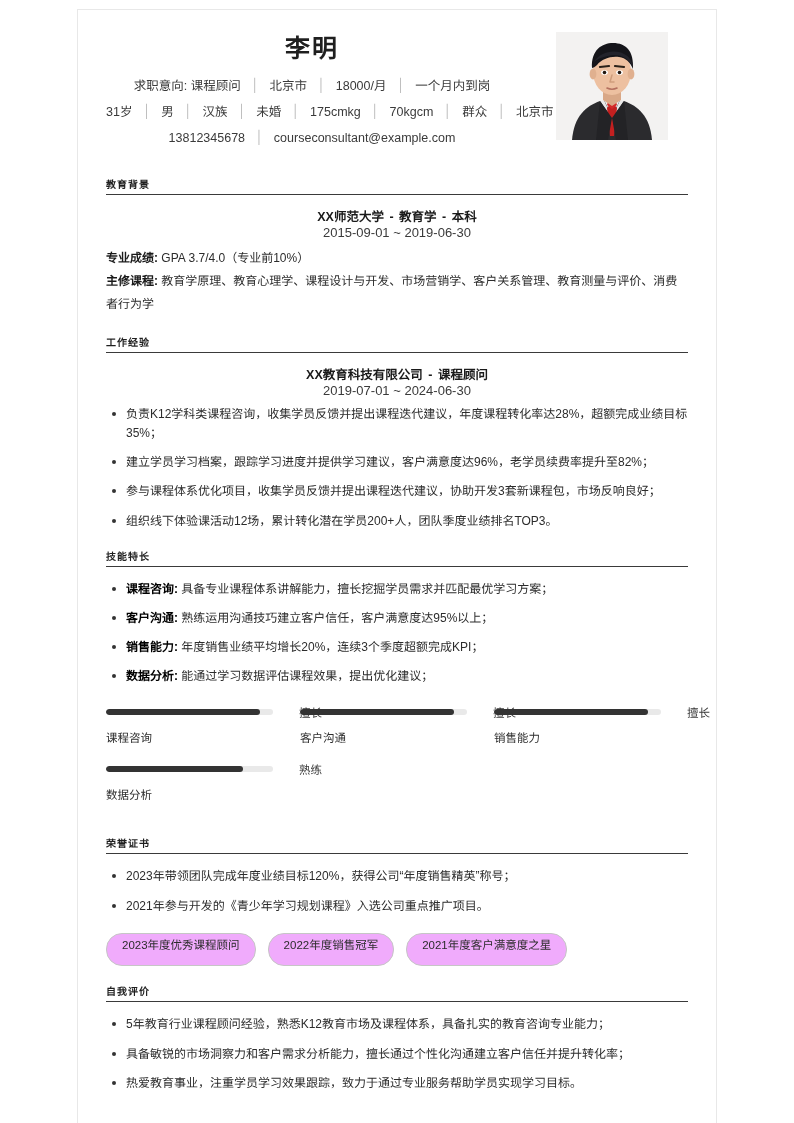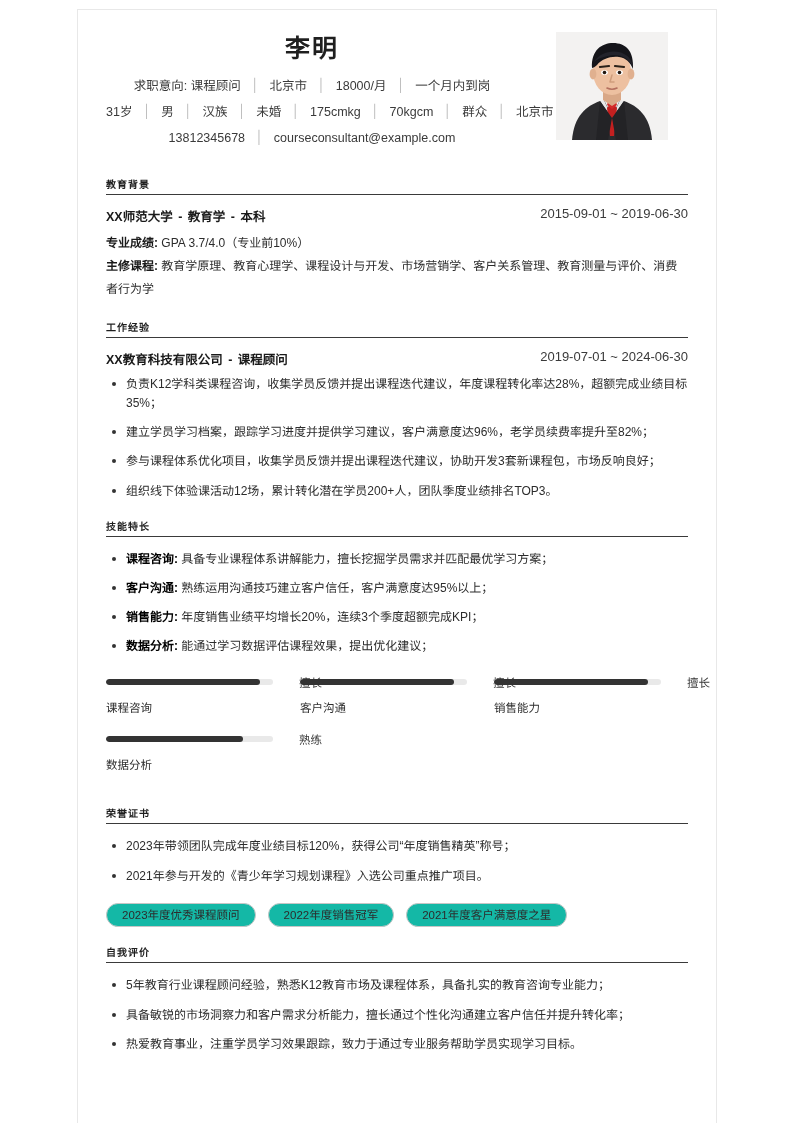--- a/index.html
+++ b/index.html
@@ -83,22 +83,23 @@
     letter-spacing: 1px;
     padding-bottom: 3px;
     border-bottom: 1.4px solid #3a3a3a;
   }
   .section-body { padding-top: 11px; }
 
   
   .entry-head {
     display: flex;
     justify-content: space-between;
-    align-items: flex-start;
+    align-items: center;
     margin-bottom: 7px;
+    flex-direction: column;
   }
   .entry-title {
     font-size: 12.5px;
     font-weight: bold;
     color: #1a1a1a;
   }
   .entry-title .dash {
     font-weight: bold;
     padding: 0 2px;
   }
@@ -188,25 +189,25 @@
   
   .tags {
     display: flex;
     flex-wrap: wrap;
     gap: 12px;
     margin-top: 17px;
   }
   .tag {
     border: 1px solid #c6c6c6;
     border-radius: 16px;
-    padding: 6px 15px 5px 15px;
+    padding: 6px 15px 14px 15px;
     font-size: 11.5px;
     color: #2c2c2c;
     line-height: 1;
-    background: #14b8a6;
+    background: #f0abfc;
   }
 </style>
 </head>
 <body>
 
 <div class="page">
 
   <div class="inner">
     <div class="header">
       <div class="header-main">

